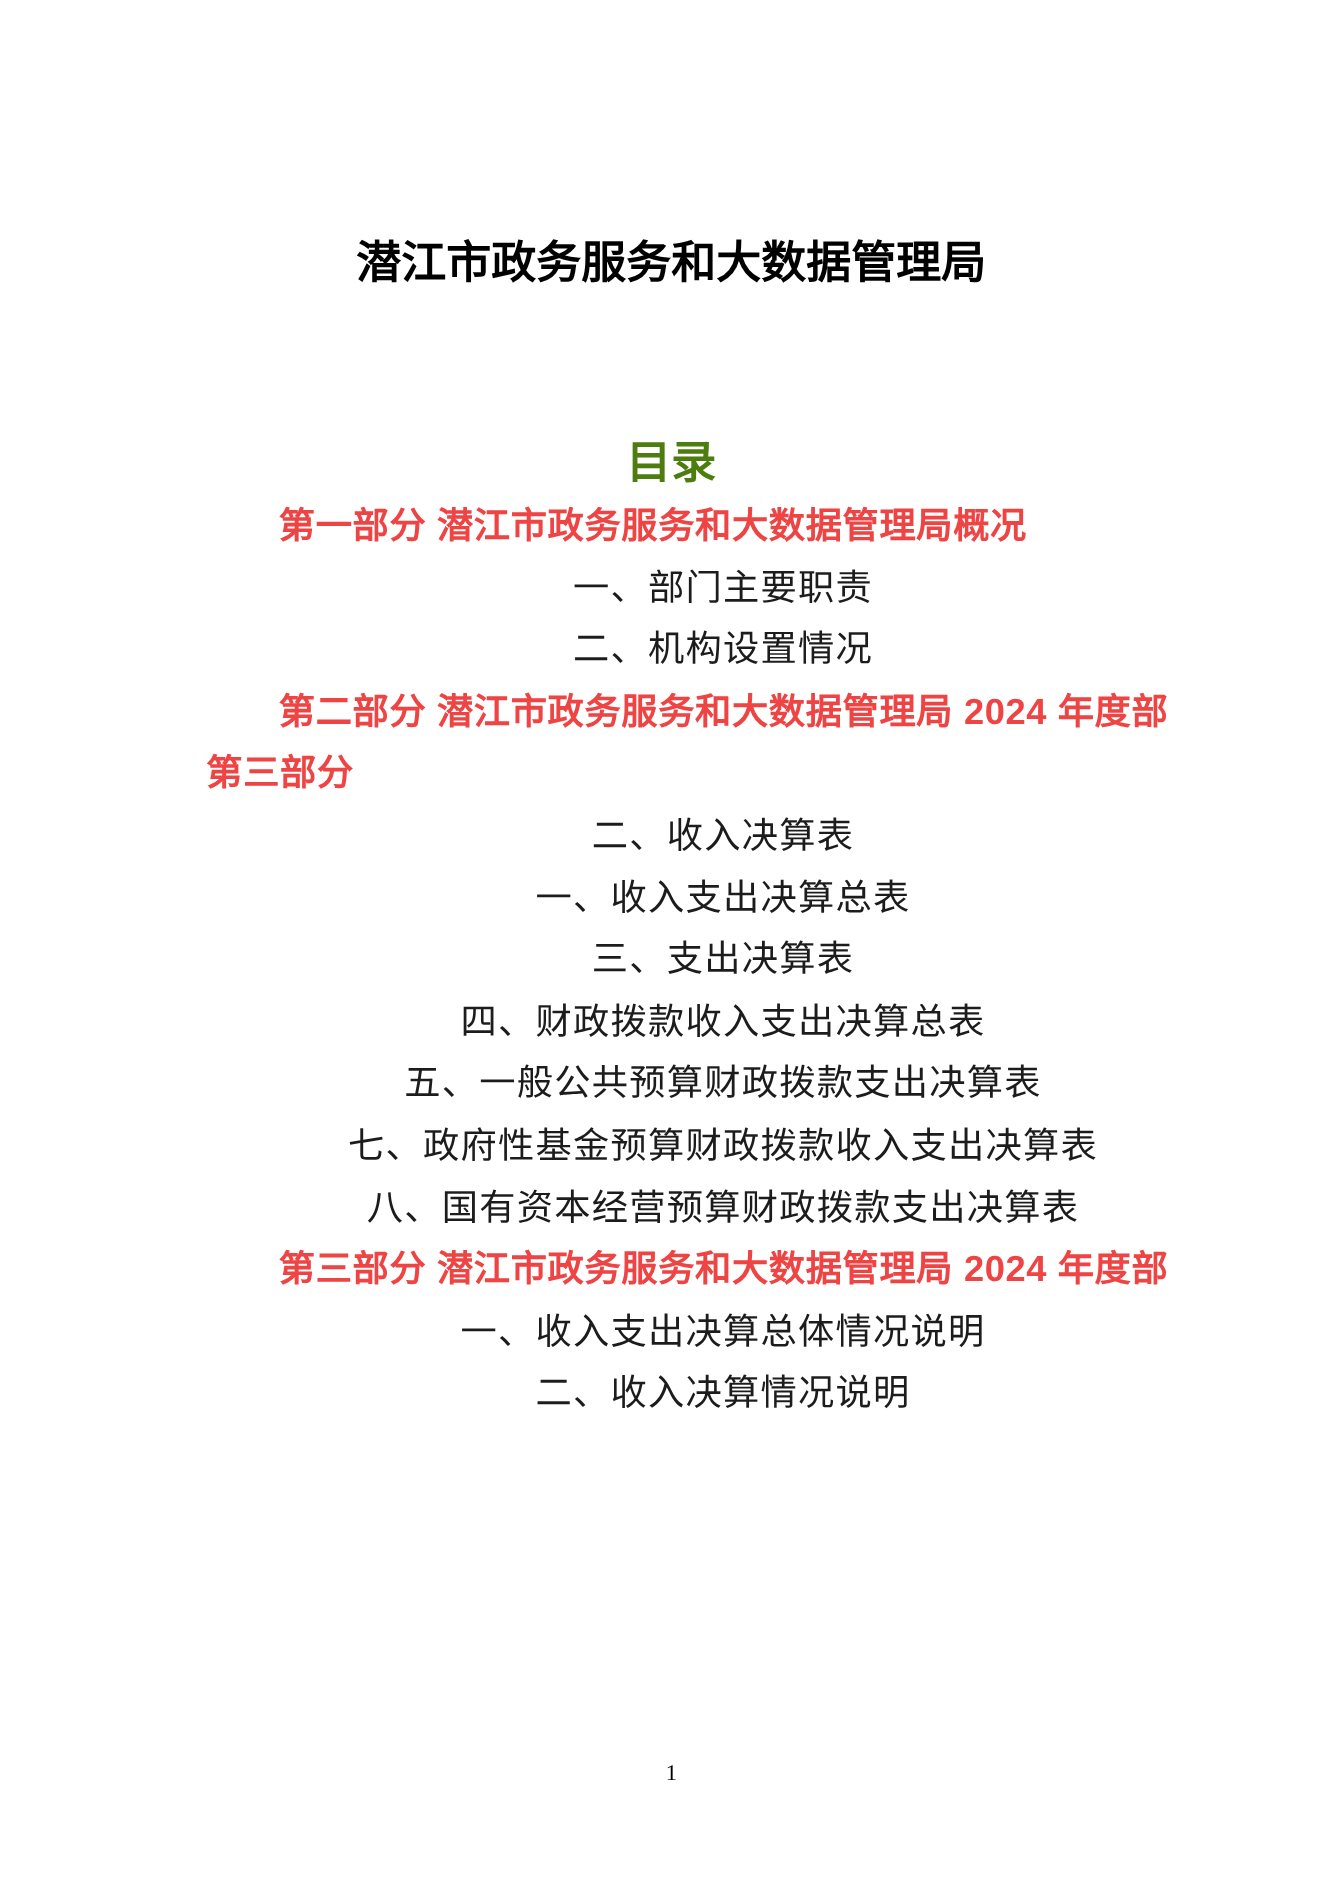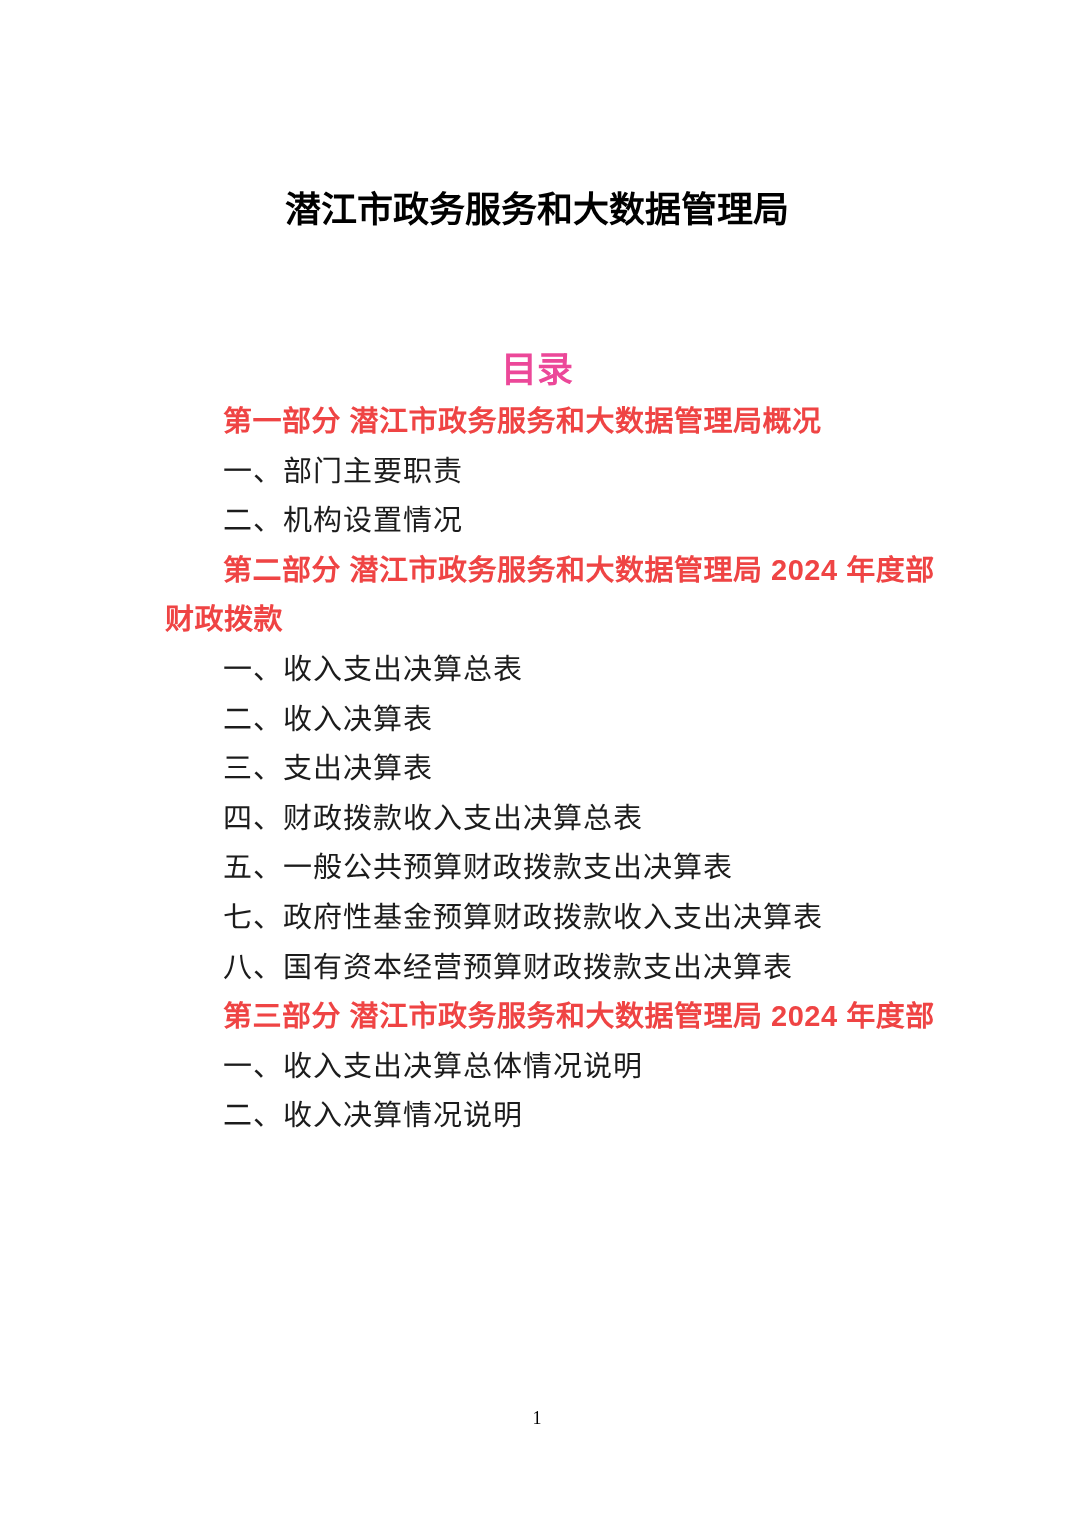--- a/index.html
+++ b/index.html
@@ -32,21 +32,21 @@
     color: #000000;
   }
   .toc-heading {
     margin: 0;
     margin-top: 106px;
     text-align: center;
     font-family: "Liberation Serif", "DejaVu Serif", serif;
     font-weight: bold;
     font-size: 36px;
     line-height: 50px;
-    color: #ec4899;
+    color: #4d7c0f;
   }
   .toc {
     margin: 0;
     padding: 2px 140px 0 165px;
   }
   .toc-line {
     font-size: 29px;
     line-height: 49.6px;
     white-space: nowrap;
   }
@@ -57,20 +57,21 @@
     font-family: "Liberation Sans", "DejaVu Sans", sans-serif;
     font-weight: 700;
     color: #ef4444;
     letter-spacing: 0.5px;
   }
   .toc-line.item {
     font-family: "Liberation Serif", "DejaVu Serif", serif;
     font-weight: 400;
     color: #1c1c1c;
     letter-spacing: 1px;
+    text-align: center;
   }
   .page-number {
     position: absolute;
     top: 1407px;
     left: 0;
     width: 1074px;
     text-align: center;
     font-family: "Liberation Serif", "DejaVu Serif", serif;
     font-size: 18px;
     line-height: 22px;
@@ -86,23 +87,23 @@
     <span>潜江市政务服务和大数据管理局</span><br>
   </h1>
 
   <h2 class="toc-heading">目录</h2>
 
   <div class="toc">
     <div class="toc-line section indent">第一部分 潜江市政务服务和大数据管理局概况</div>
     <div class="toc-line item indent">一、部门主要职责</div>
     <div class="toc-line item indent">二、机构设置情况</div>
     <div class="toc-line section indent">第二部分 潜江市政务服务和大数据管理局 2024 年度部</div>
-    <div class="toc-line section">财政拨款</div>
+    <div class="toc-line section">第三部分</div>
+    <div class="toc-line item indent">二、收入决算表</div>
     <div class="toc-line item indent">一、收入支出决算总表</div>
-    <div class="toc-line item indent">二、收入决算表</div>
     <div class="toc-line item indent">三、支出决算表</div>
     <div class="toc-line item indent">四、财政拨款收入支出决算总表</div>
     <div class="toc-line item indent">五、一般公共预算财政拨款支出决算表</div>
     <div class="toc-line item indent">七、政府性基金预算财政拨款收入支出决算表</div>
     <div class="toc-line item indent">八、国有资本经营预算财政拨款支出决算表</div>
     <div class="toc-line section indent">第三部分 潜江市政务服务和大数据管理局 2024 年度部</div>
     <div class="toc-line item indent">一、收入支出决算总体情况说明</div>
     <div class="toc-line item indent">二、收入决算情况说明</div>
   </div>
 

